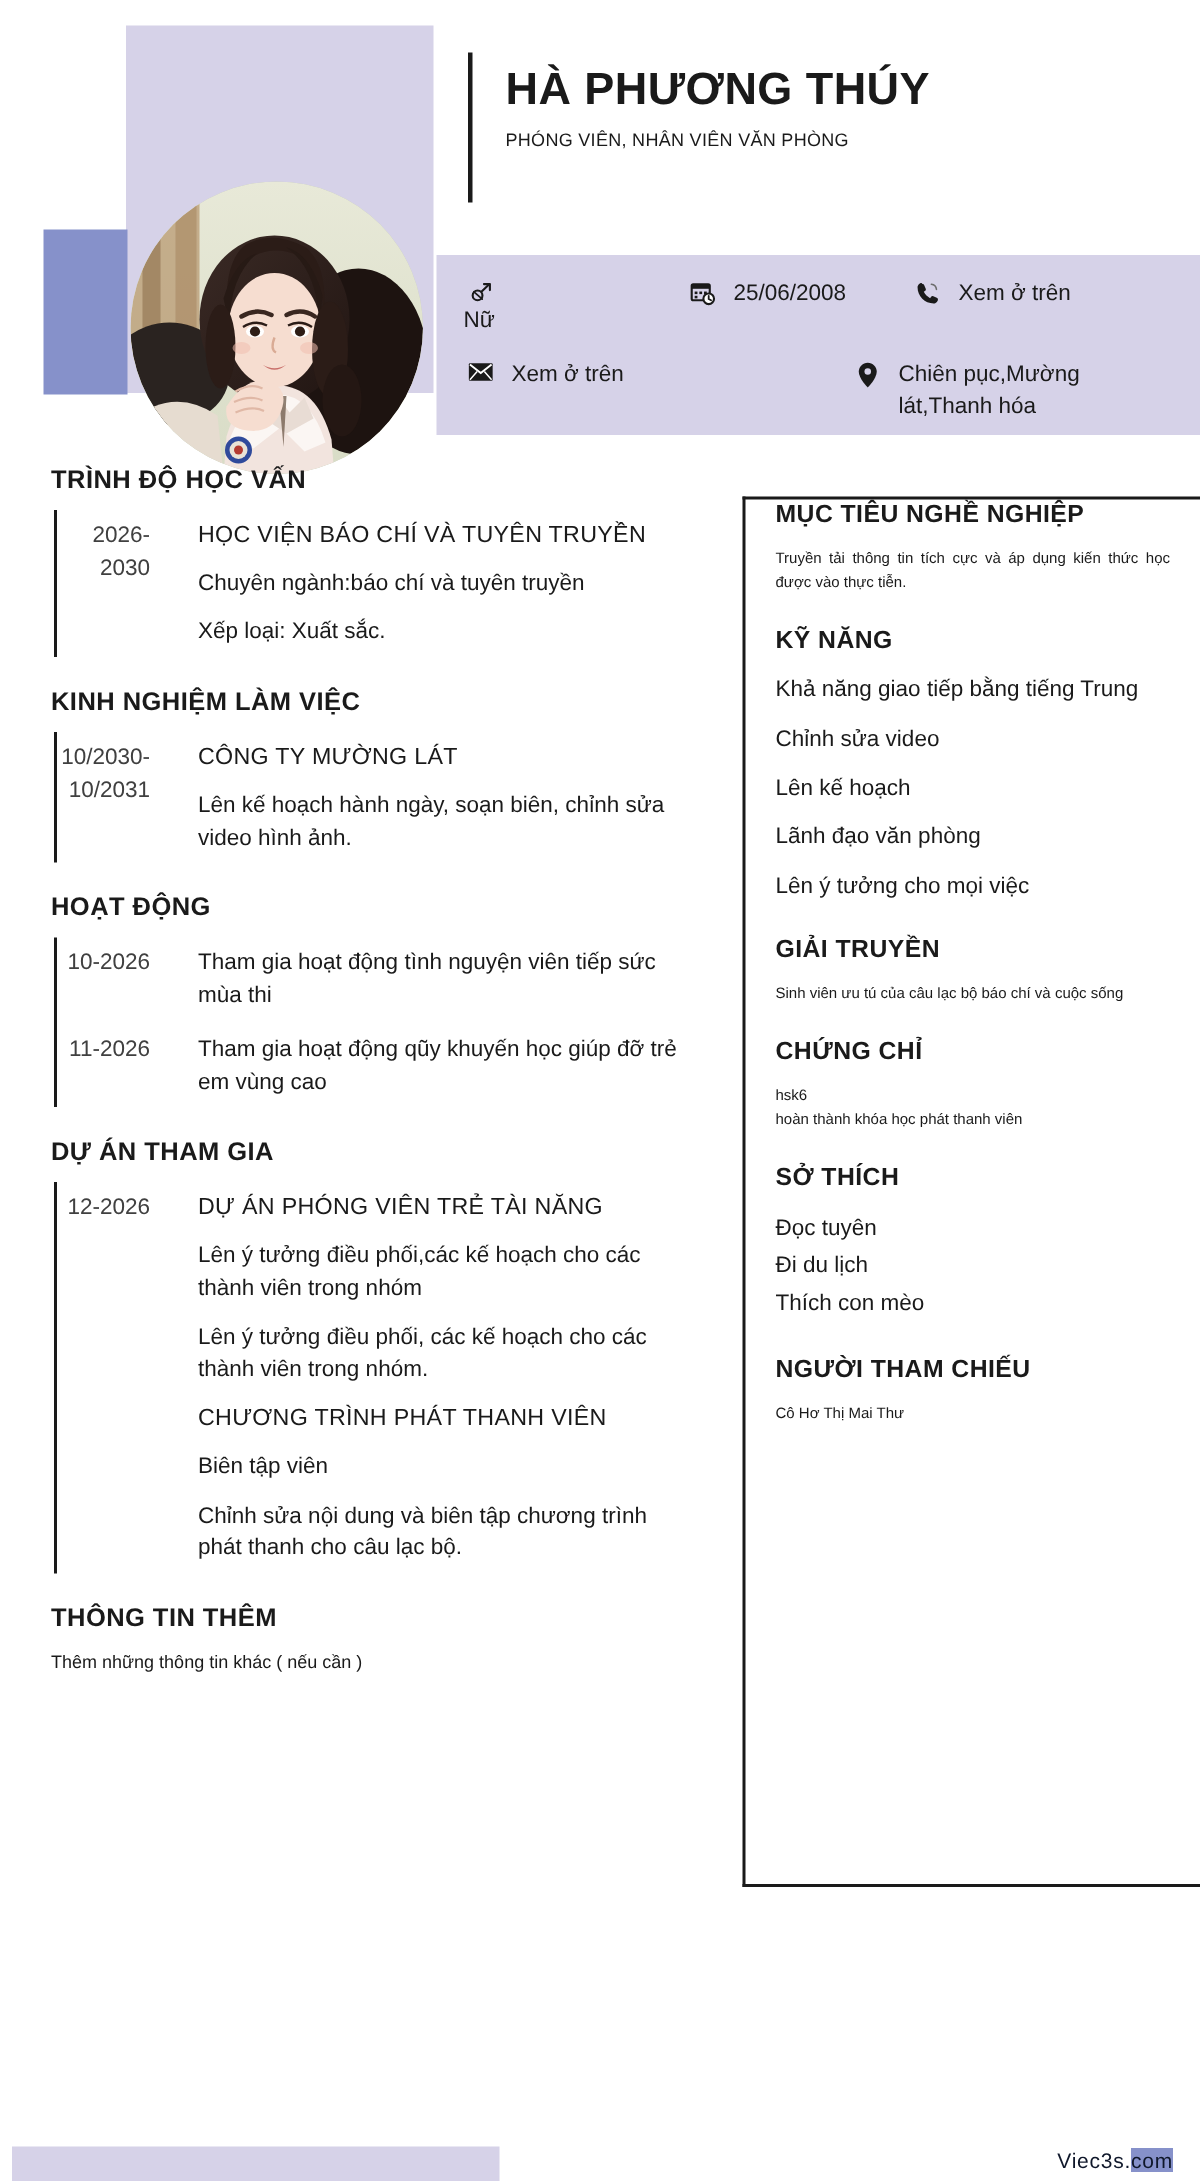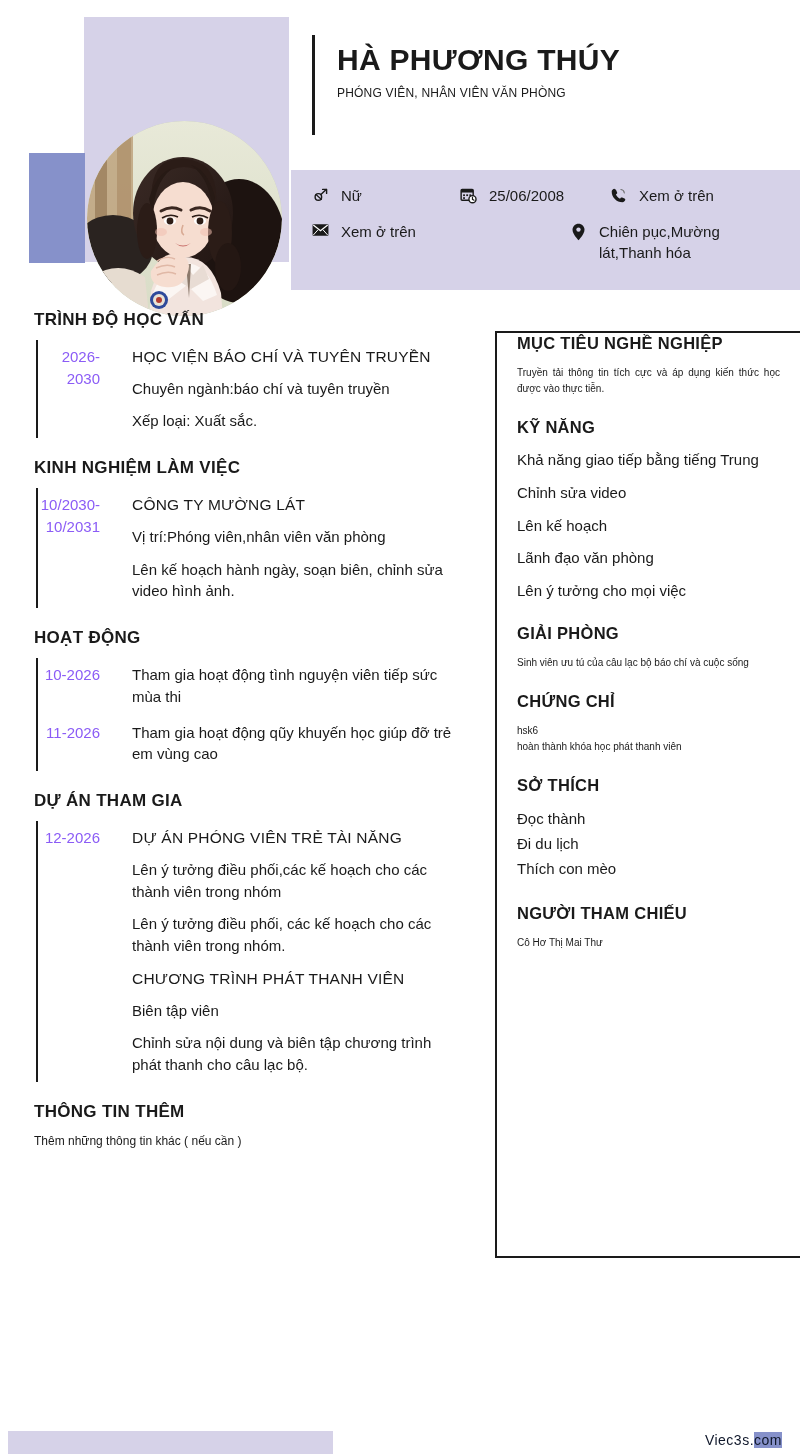--- a/index.html
+++ b/index.html
@@ -83,21 +83,21 @@
     display: flex;
     align-items: flex-start;
   }
   .contact-row.row2 { margin-top: 16px; }
   .contact-item {
     display: flex;
     align-items: flex-start;
     font-size: 15px;
     line-height: 1.35;
   }
-  .ci-gender  { width: 148px; }
+  .ci-gender  { width: 148px; flex-direction: column; }
   .ci-dob     { width: 150px; }
   .ci-phone   { width: 180px; }
   .ci-email   { width: 258px; }
   .ci-address { width: 250px; }
   .contact-icon {
     width: 22px;
     min-width: 22px;
     display: inline-flex;
     justify-content: center;
     align-items: center;
@@ -140,21 +140,21 @@
   }
   .tl-entry:last-child { margin-bottom: 0; }
   .tl-date {
     width: 94px;
     min-width: 94px;
     text-align: right;
     padding-right: 32px;
     font-size: 15px;
     line-height: 1.45;
     box-sizing: border-box;
-    color: #8b5cf6;
+    color: #404040;
   }
   .tl-body { flex: 1; }
   .tl-head {
     font-size: 15.5px;
     font-weight: normal;
     line-height: 1.4;
     margin: 0 0 10px 0;
     letter-spacing: 0.2px;
   }
   .tl-line {
@@ -385,21 +385,20 @@
       </div>
     </div>
 
     <div class="sec-block">
       <div class="sec-title">KINH NGHIỆM LÀM VIỆC</div>
       <div class="timeline">
         <div class="tl-entry">
           <div class="tl-date">10/2030-10/2031</div>
           <div class="tl-body">
             <div class="tl-head">CÔNG TY MƯỜNG LÁT</div>
-            <div class="tl-line">Vị trí:Phóng viên,nhân viên văn phòng</div>
             <div class="tl-line">Lên kế hoạch hành ngày, soạn biên, chỉnh sửa video hình ảnh.</div>
           </div>
         </div>
       </div>
     </div>
 
     <div class="sec-block">
       <div class="sec-title">HOẠT ĐỘNG</div>
       <div class="timeline">
         <div class="tl-entry">
@@ -452,34 +451,34 @@
       <ul class="r-list">
         <li>Khả năng giao tiếp bằng tiếng Trung</li>
         <li>Chỉnh sửa video</li>
         <li>Lên kế hoạch</li>
         <li>Lãnh đạo văn phòng</li>
         <li>Lên ý tưởng cho mọi việc</li>
       </ul>
     </div>
 
     <div>
-      <div class="r-title spaced">GIẢI PHÒNG</div>
+      <div class="r-title spaced">GIẢI TRUYỀN</div>
       <div class="r-para">Sinh viên ưu tú của câu lạc bộ báo chí và cuộc sống</div>
     </div>
 
     <div>
       <div class="r-title spaced">CHỨNG CHỈ</div>
       <div class="r-para">hsk6</div>
       <div class="r-para">hoàn thành khóa học phát thanh viên</div>
     </div>
 
     <div>
       <div class="r-title spaced">SỞ THÍCH</div>
       <ul class="r-stack">
-        <li>Đọc thành</li>
+        <li>Đọc tuyên</li>
         <li>Đi du lịch</li>
         <li>Thích con mèo</li>
       </ul>
     </div>
 
     <div>
       <div class="r-title spaced">NGƯỜI THAM CHIẾU</div>
       <div class="r-para">Cô Hơ Thị Mai Thư</div>
     </div>
   </div>

